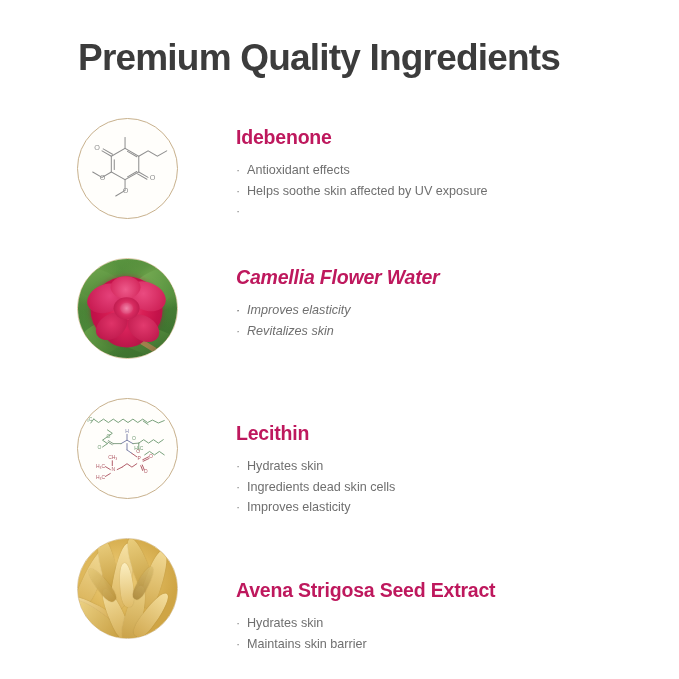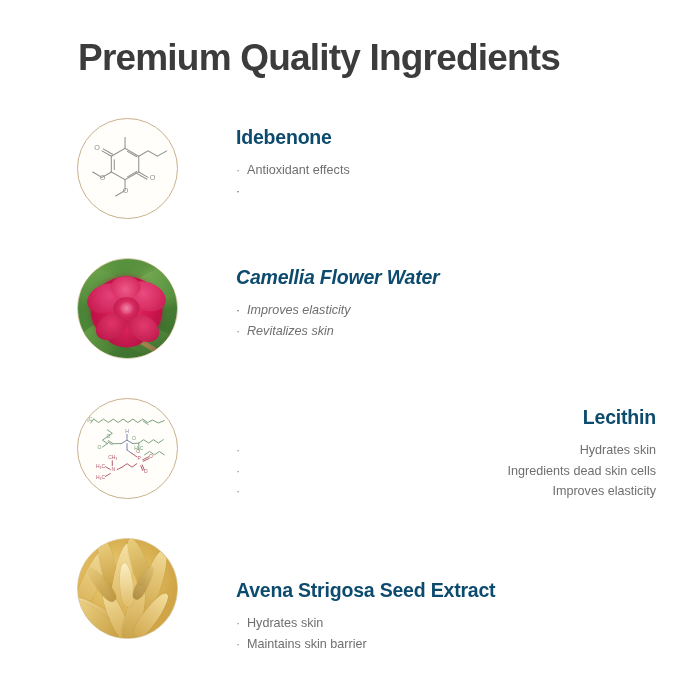--- a/index.html
+++ b/index.html
@@ -27,37 +27,37 @@
   .media-wrap{
     position:absolute;left:77px;top:0;
     width:101px;height:101px;border-radius:50%;
     overflow:hidden;box-sizing:border-box;
   }
   .media-wrap.ring{border:1px solid #c8b18d;background:#fffefb;}
   .media-wrap.photo{border:1px solid #d8c49e;}
 
   .text-wrap{position:absolute;left:236px;top:0;width:420px;}
   .ing-name{
-    font-size:19.5px;font-weight:bold;color:#0c4a6e;
+    font-size:19.5px;font-weight:bold;color:#be185d;
     letter-spacing:-0.2px;line-height:1.2;margin:0 0 11px 0;
     white-space:nowrap;
   }
   .benefits{list-style:none;margin:0;padding:0;}
   .benefit{
     font-size:12.6px;color:#6f6f6f;line-height:1.62;
     white-space:nowrap;position:relative;padding-left:11px;
   }
   .benefit .bullet{
     position:absolute;left:0;top:0;color:#8a8a8a;font-size:12.6px;
   }
 
   
   .row1 .text-wrap{top:8px;}
   .row2 .text-wrap{top:8px;font-style:italic;}
-  .row3 .text-wrap{top:8px;text-align:right;}
+  .row3 .text-wrap{top:24px;}
   .row4 .text-wrap{top:21px;margin-top:20px;}
 
   
   .struct{width:100%;height:100%;display:block;}
 
   
   .camellia{
     position:absolute;inset:0;
     background:
       radial-gradient(ellipse 40% 30% at 80% 22%, #7bad54 0%, #5d9440 55%, rgba(93,148,64,0) 100%),
@@ -168,20 +168,21 @@
       </div>
       <div class="text-wrap">
         <div class="ing-name">Idebenone</div>
         <ul class="benefits">
           <li class="benefit">
             <span class="bullet">·</span>
             <span>Antioxidant effects</span>
           </li>
           <li class="benefit">
             <span class="bullet">·</span>
+            <span>Helps soothe skin affected by UV exposure</span>
           </li>
           <li class="benefit">
             <span class="bullet">·</span>
           </li>
         </ul>
       </div>
     </div>
 
     <div class="ingredient-row row2">
       <div class="media-wrap photo">

